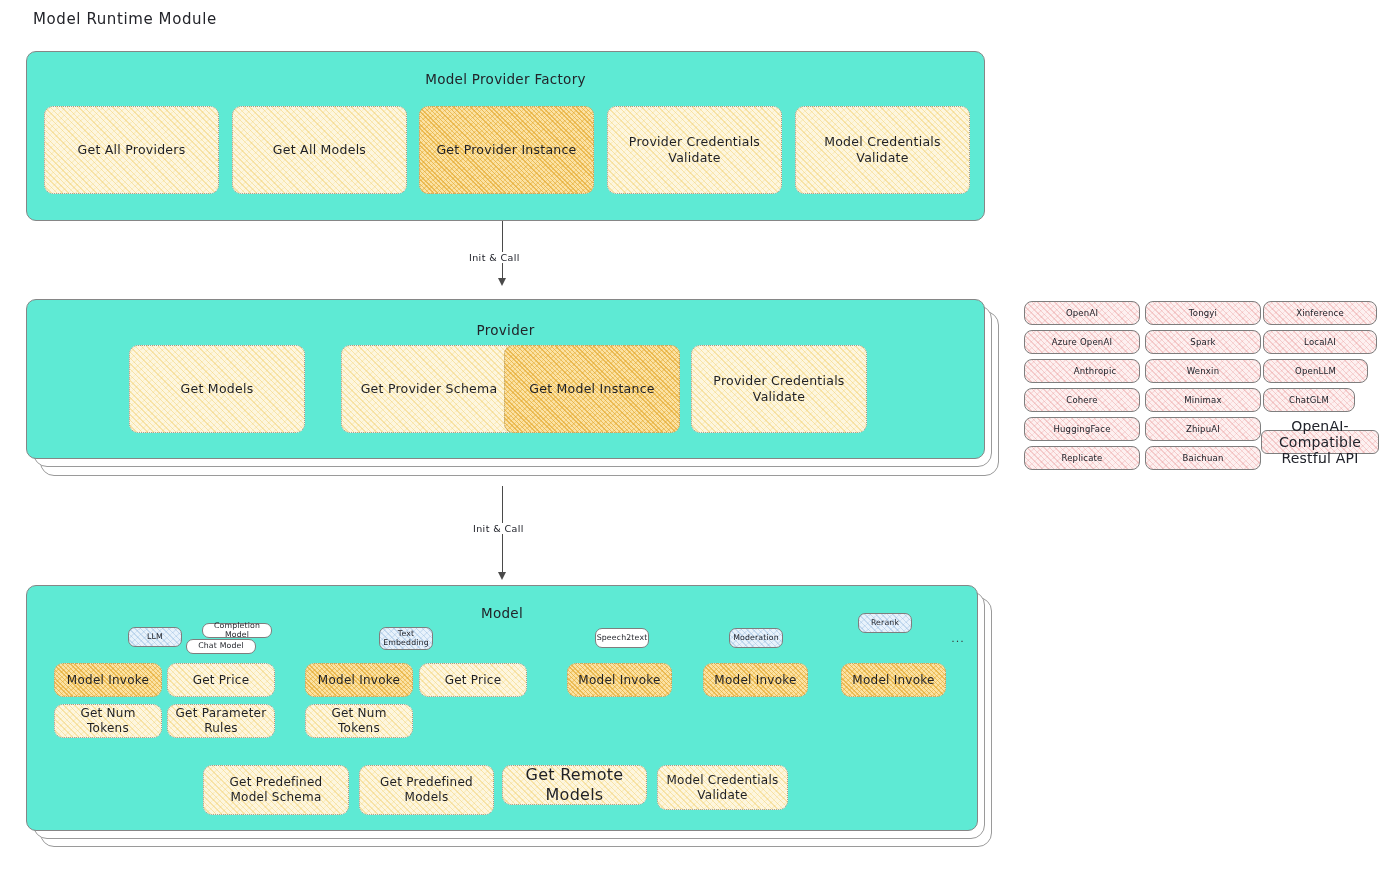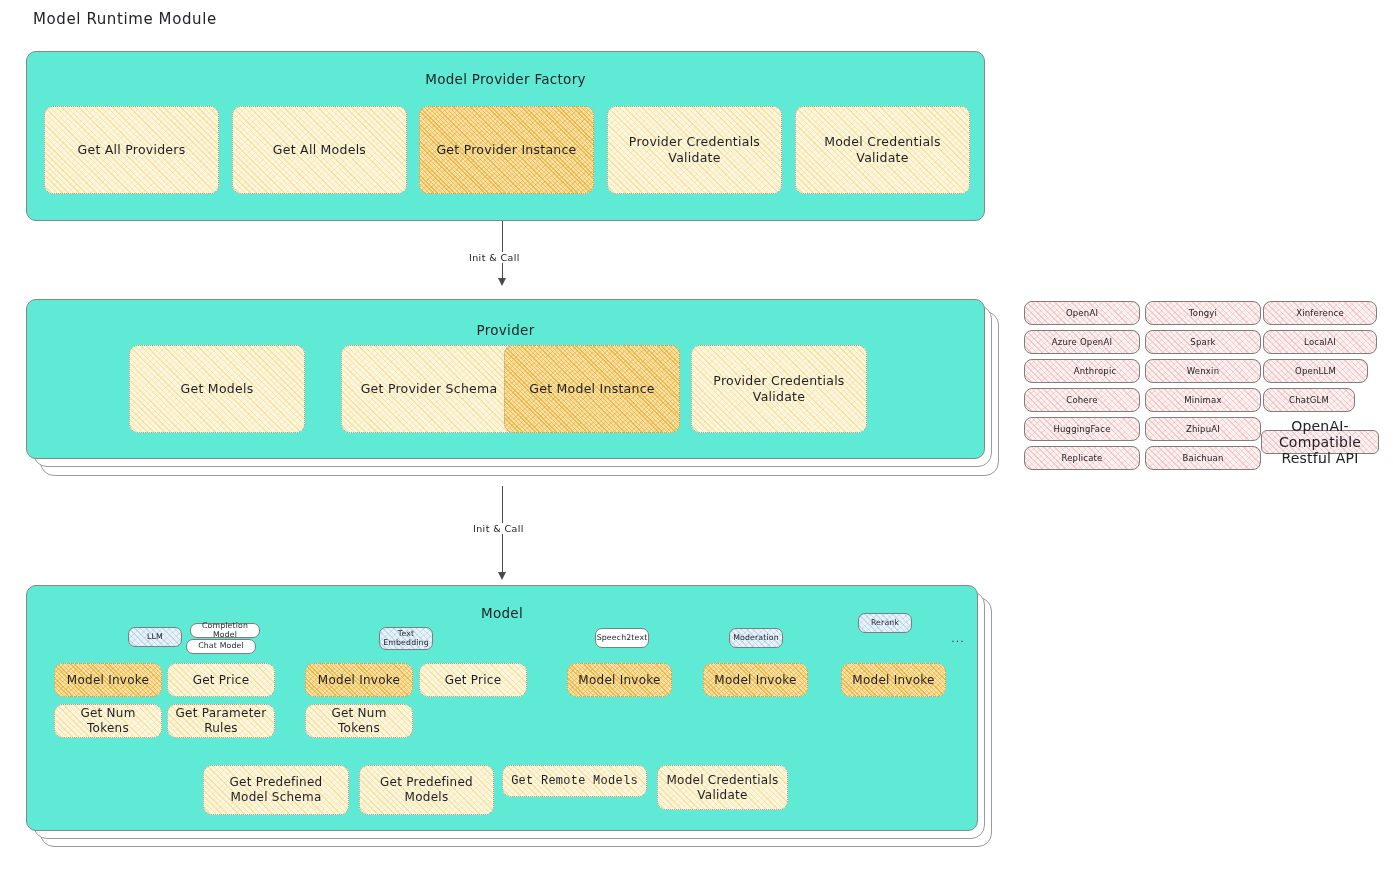--- a/index.html
+++ b/index.html
@@ -166,21 +166,21 @@
   <div class="arrow-head" style="left:498px;top:572px;"></div>
   <div class="arrow-label" style="left:470px;top:523px;">Init &amp; Call</div>
 
   <div class="stack-layer" style="left:40px;top:597px;width:952px;height:250px;"></div>
   <div class="stack-layer" style="left:33px;top:591px;width:952px;height:248px;"></div>
   <div class="panel" style="left:26px;top:585px;width:952px;height:246px;z-index:1;padding-left:43px;">
     <div class="panel-title" style="top:19px;">Model</div>
   </div>
 
   <div class="badge fill-blue" style="left:128px;top:627px;width:54px;height:20px;z-index:2;">LLM</div>
-  <div class="badge fill-white" style="left:190px;top:623px;width:70px;height:15px;z-index:2;">Completion Model</div>
+  <div class="badge fill-white" style="left:202px;top:623px;width:70px;height:15px;z-index:2;">Completion Model</div>
   <div class="badge fill-white" style="left:186px;top:639px;width:70px;height:15px;z-index:2;">Chat Model</div>
   <div class="sbox fill-strong" style="left:54px;top:663px;width:108px;height:34px;z-index:2;font-size:12px;">Model Invoke</div>
   <div class="sbox fill-light" style="left:167px;top:663px;width:108px;height:34px;z-index:2;font-size:12px;">Get Price</div>
   <div class="sbox fill-light" style="left:54px;top:704px;width:108px;height:34px;z-index:2;font-size:12px;">Get Num Tokens</div>
   <div class="sbox fill-light" style="left:167px;top:704px;width:108px;height:34px;z-index:2;font-size:12px;">Get Parameter Rules</div>
 
   <div class="badge fill-blue" style="left:379px;top:627px;width:54px;height:23px;z-index:2;">Text Embedding</div>
   <div class="sbox fill-strong" style="left:305px;top:663px;width:108px;height:34px;z-index:2;font-size:12px;">Model Invoke</div>
   <div class="sbox fill-light" style="left:419px;top:663px;width:108px;height:34px;z-index:2;font-size:12px;">Get Price</div>
   <div class="sbox fill-light" style="left:305px;top:704px;width:108px;height:34px;z-index:2;font-size:12px;">Get Num Tokens</div>
@@ -191,16 +191,16 @@
   <div class="badge fill-blue" style="left:729px;top:628px;width:54px;height:20px;z-index:2;">Moderation</div>
   <div class="sbox fill-strong" style="left:703px;top:663px;width:105px;height:34px;z-index:2;font-size:12px;">Model Invoke</div>
 
   <div class="badge fill-blue" style="left:858px;top:613px;width:54px;height:20px;z-index:2;">Rerank</div>
   <div class="sbox fill-strong" style="left:841px;top:663px;width:105px;height:34px;z-index:2;font-size:12px;">Model Invoke</div>
 
   <div class="ellipsis" style="left:946px;top:629px;width:24px;height:18px;z-index:2;">...</div>
 
   <div class="sbox fill-light" style="left:203px;top:765px;width:146px;height:50px;z-index:2;font-size:12px;">Get Predefined Model Schema</div>
   <div class="sbox fill-light" style="left:359px;top:765px;width:135px;height:50px;z-index:2;font-size:12px;">Get Predefined Models</div>
-  <div class="sbox fill-light" style="left:502px;top:765px;width:145px;height:32px;z-index:2;font-size:12px;font-family:Liberation Mono, monospace;">Get Remote Models</div>
+  <div class="sbox fill-light" style="left:502px;top:765px;width:145px;height:40px;z-index:2;font-size:16px;">Get Remote Models</div>
   <div class="sbox fill-light" style="left:657px;top:765px;width:131px;height:45px;z-index:2;font-size:12px;">Model Credentials Validate</div>
 
 </div>
 
 </body></html>

